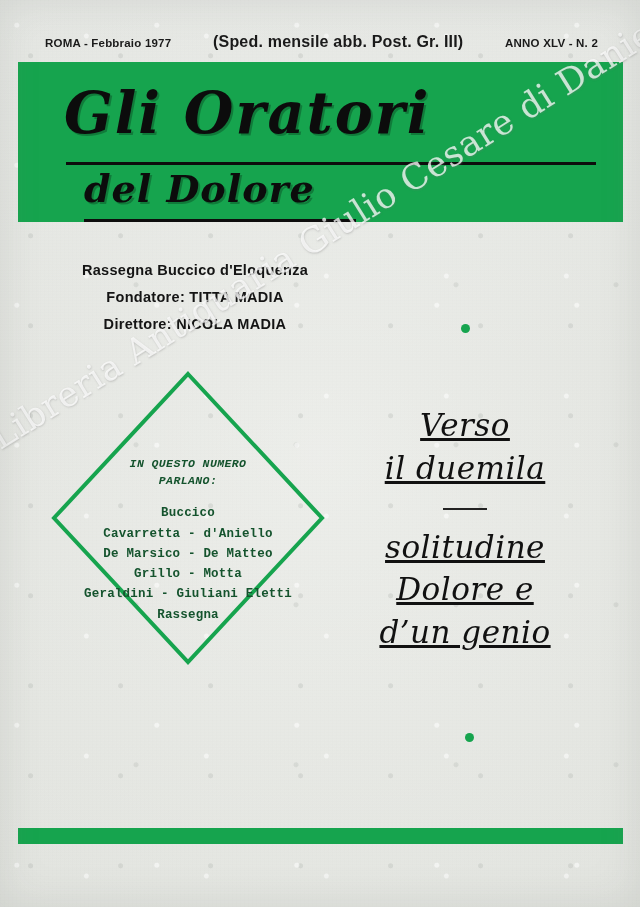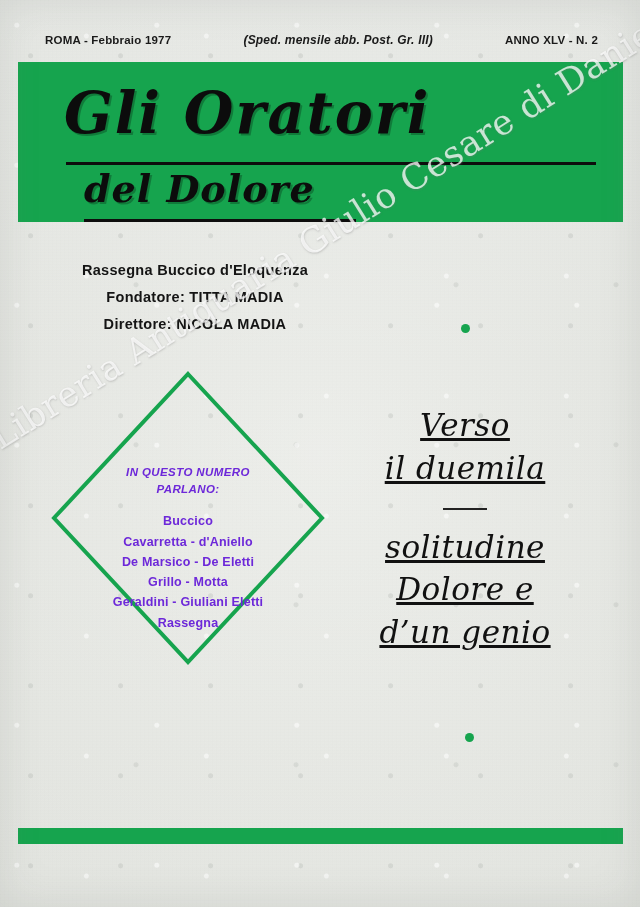--- a/index.html
+++ b/index.html
@@ -45,21 +45,21 @@
     position: absolute;
     top: 33px; left: 45px; right: 42px;
     display: flex;
     justify-content: space-between;
     align-items: baseline;
     font-size: 11.5px;
     font-weight: 700;
     letter-spacing: .2px;
     color: #1a1a1a;
   }
-  .topline .center { font-size: 12px; font-style: italic; }
+  .topline .center { font-size: 16px; }
 
   
   .masthead {
     position: absolute;
     top: 62px; left: 18px; right: 17px;
     height: 160px;
     background: #16a44e;
   }
   .masthead-title {
     position: absolute;
@@ -115,25 +115,25 @@
 
   
   .diamond-wrap {
     position: absolute;
     left: 48px; top: 368px;
     width: 280px; height: 300px;
   }
   .diamond-wrap svg { display: block; }
   .diamond-text {
     position: absolute;
-    left: 0; top: 96px;
+    left: 0; top: 88px;
     width: 280px;
     text-align: center;
-    font-family: Liberation Sans, sans-serif;
-    color: #6d28d9;
+    font-family: Liberation Mono, monospace;
+    color: #14532d;
   }
   .diamond-text .hd {
     font-size: 11.5px;
     font-weight: 700;
     font-style: italic;
     letter-spacing: .4px;
     line-height: 1.45;
     margin-bottom: 14px;
   }
   .diamond-text .name {
@@ -230,21 +230,21 @@
 
   <div class="diamond-wrap">
     <svg width="280" height="300" viewBox="0 0 280 300">
       <polygon points="140,6 274,150 140,294 6,150" fill="none" stroke="#16a44e" stroke-width="4"></polygon>
     </svg>
     <div class="diamond-text">
       <div class="hd">IN QUESTO NUMERO</div>
       <div class="hd" style="margin-top:-14px;">PARLANO:</div>
       <div class="name">Buccico</div>
       <div class="name">Cavarretta  -  d'Aniello</div>
-      <div class="name">De Marsico  -  De Eletti</div>
+      <div class="name">De Marsico  -  De Matteo</div>
       <div class="name">Grillo  -  Motta</div>
       <div class="name">Geraldini  -  Giuliani Eletti</div>
       <div class="name">Rassegna</div>
     </div>
   </div>
 
   <div class="dot" style="left:461px; top:324px;"></div>
   <div class="dot" style="left:465px; top:733px;"></div>
 
   <div class="headlines">

